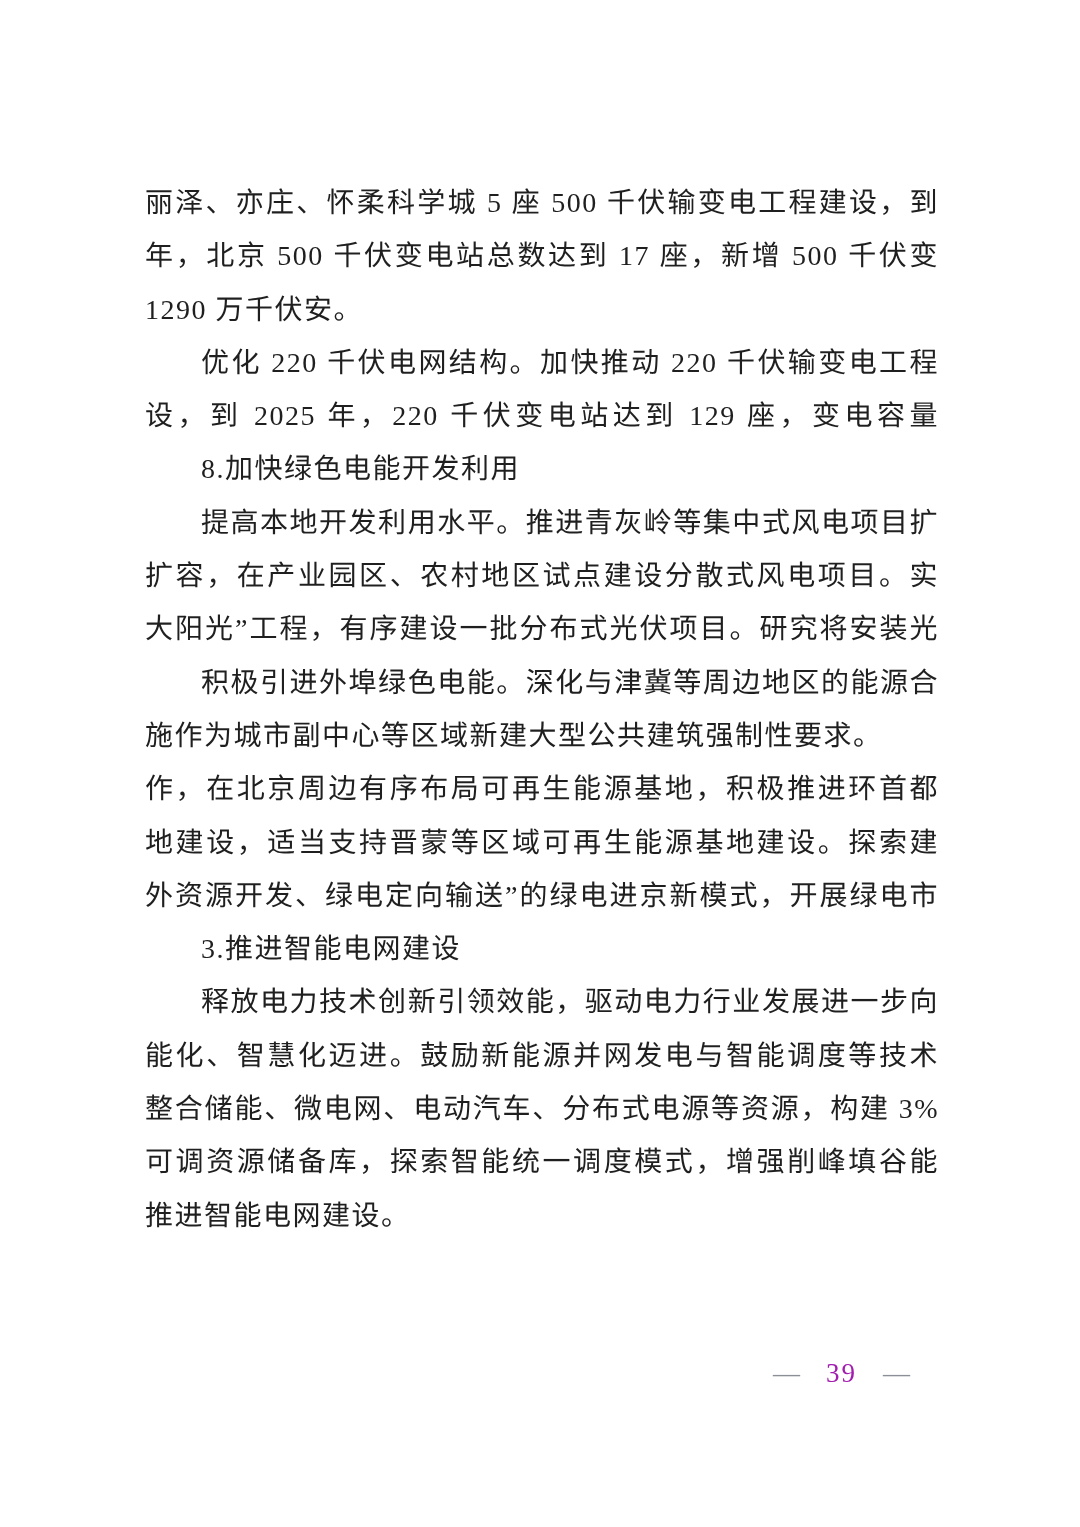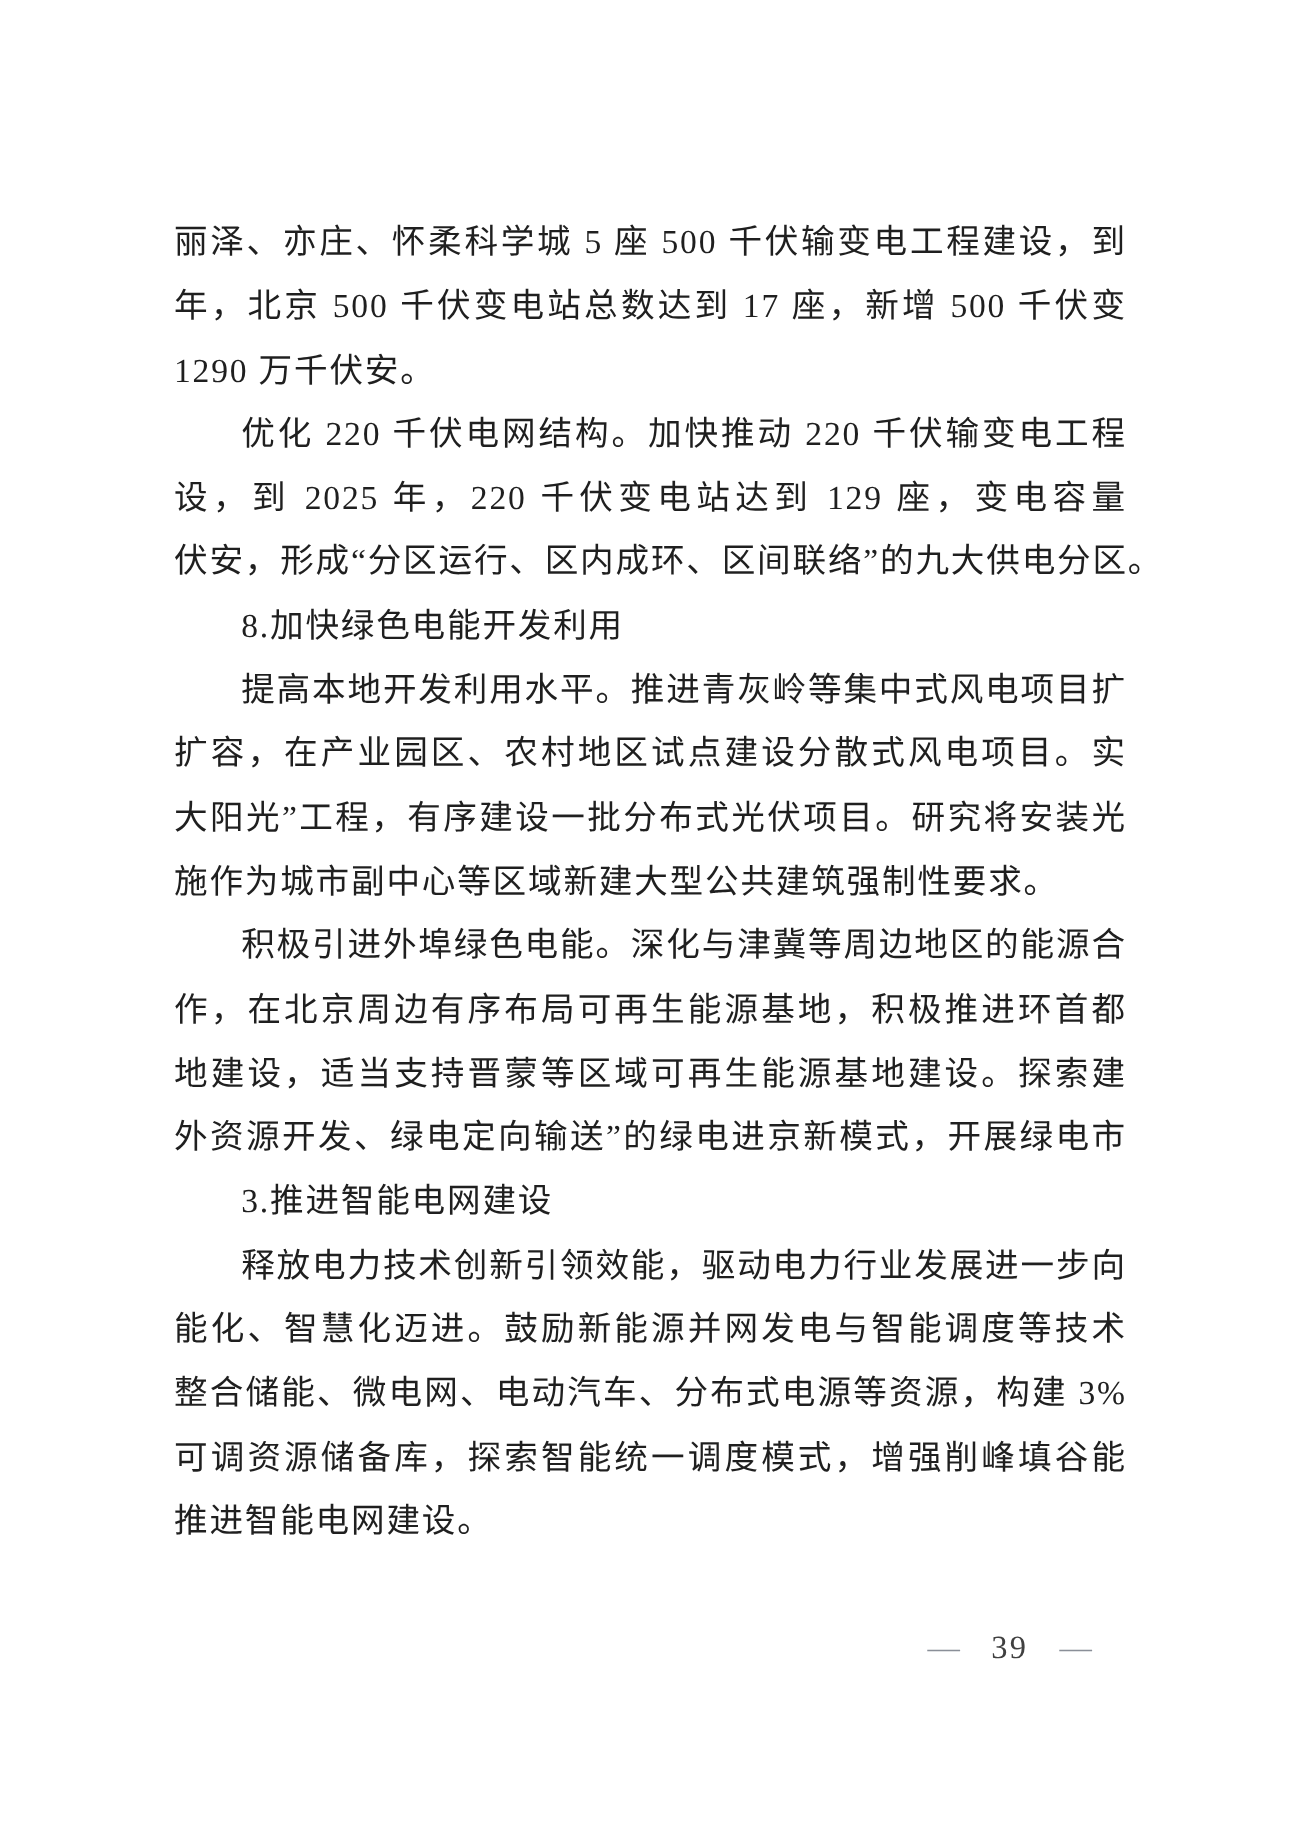--- a/index.html
+++ b/index.html
@@ -42,40 +42,39 @@
   .footer {
     position: absolute;
     top: 1355px;
     right: 170px;
     height: 36px;
     line-height: 36px;
     font-size: 27px;
     white-space: nowrap;
   }
   .footer .dash { color: #8a8f98; letter-spacing: 0; }
-  .footer .num  { color: #404040; margin: 0 26px; letter-spacing: 2px; }
+  .footer .num  { color: #a21caf; margin: 0 26px; letter-spacing: 2px; }
 </style>
 </head>
 <body>
 
 <div class="page">
 
   <div class="textblock">
     <p class="line jl">丽泽、亦庄、怀柔科学城 5 座 500 千伏输变电工程建设，到 2025</p>
     <p class="line jl">年，北京 500 千伏变电站总数达到 17 座，新增 500 千伏变电容量</p>
     <p class="line">1290 万千伏安。</p>
     <p class="line jl indent">优化 220 千伏电网结构。加快推动 220 千伏输变电工程建</p>
     <p class="line jl">设，到 2025 年，220 千伏变电站达到 129 座，变电容量 6466 万千</p>
-    <p class="line">伏安，形成“分区运行、区内成环、区间联络”的九大供电分区。</p>
     <p class="line indent">8.加快绿色电能开发利用</p>
     <p class="line jl indent">提高本地开发利用水平。推进青灰岭等集中式风电项目扩建</p>
     <p class="line jl">扩容，在产业园区、农村地区试点建设分散式风电项目。实施“六</p>
     <p class="line jl">大阳光”工程，有序建设一批分布式光伏项目。研究将安装光伏设</p>
+    <p class="line jl indent">积极引进外埠绿色电能。深化与津冀等周边地区的能源合</p>
     <p class="line">施作为城市副中心等区域新建大型公共建筑强制性要求。</p>
-    <p class="line jl indent">积极引进外埠绿色电能。深化与津冀等周边地区的能源合</p>
     <p class="line jl">作，在北京周边有序布局可再生能源基地，积极推进环首都风电基</p>
     <p class="line jl">地建设，适当支持晋蒙等区域可再生能源基地建设。探索建立“域</p>
     <p class="line jl">外资源开发、绿电定向输送”的绿电进京新模式，开展绿电市场化</p>
     <p class="line indent">3.推进智能电网建设</p>
     <p class="line jl indent">释放电力技术创新引领效能，驱动电力行业发展进一步向智</p>
     <p class="line jl">能化、智慧化迈进。鼓励新能源并网发电与智能调度等技术应用，</p>
     <p class="line jl">整合储能、微电网、电动汽车、分布式电源等资源，构建 3%—5%</p>
     <p class="line jl">可调资源储备库，探索智能统一调度模式，增强削峰填谷能力，缓</p>
     <p class="line">推进智能电网建设。</p>
   </div>

